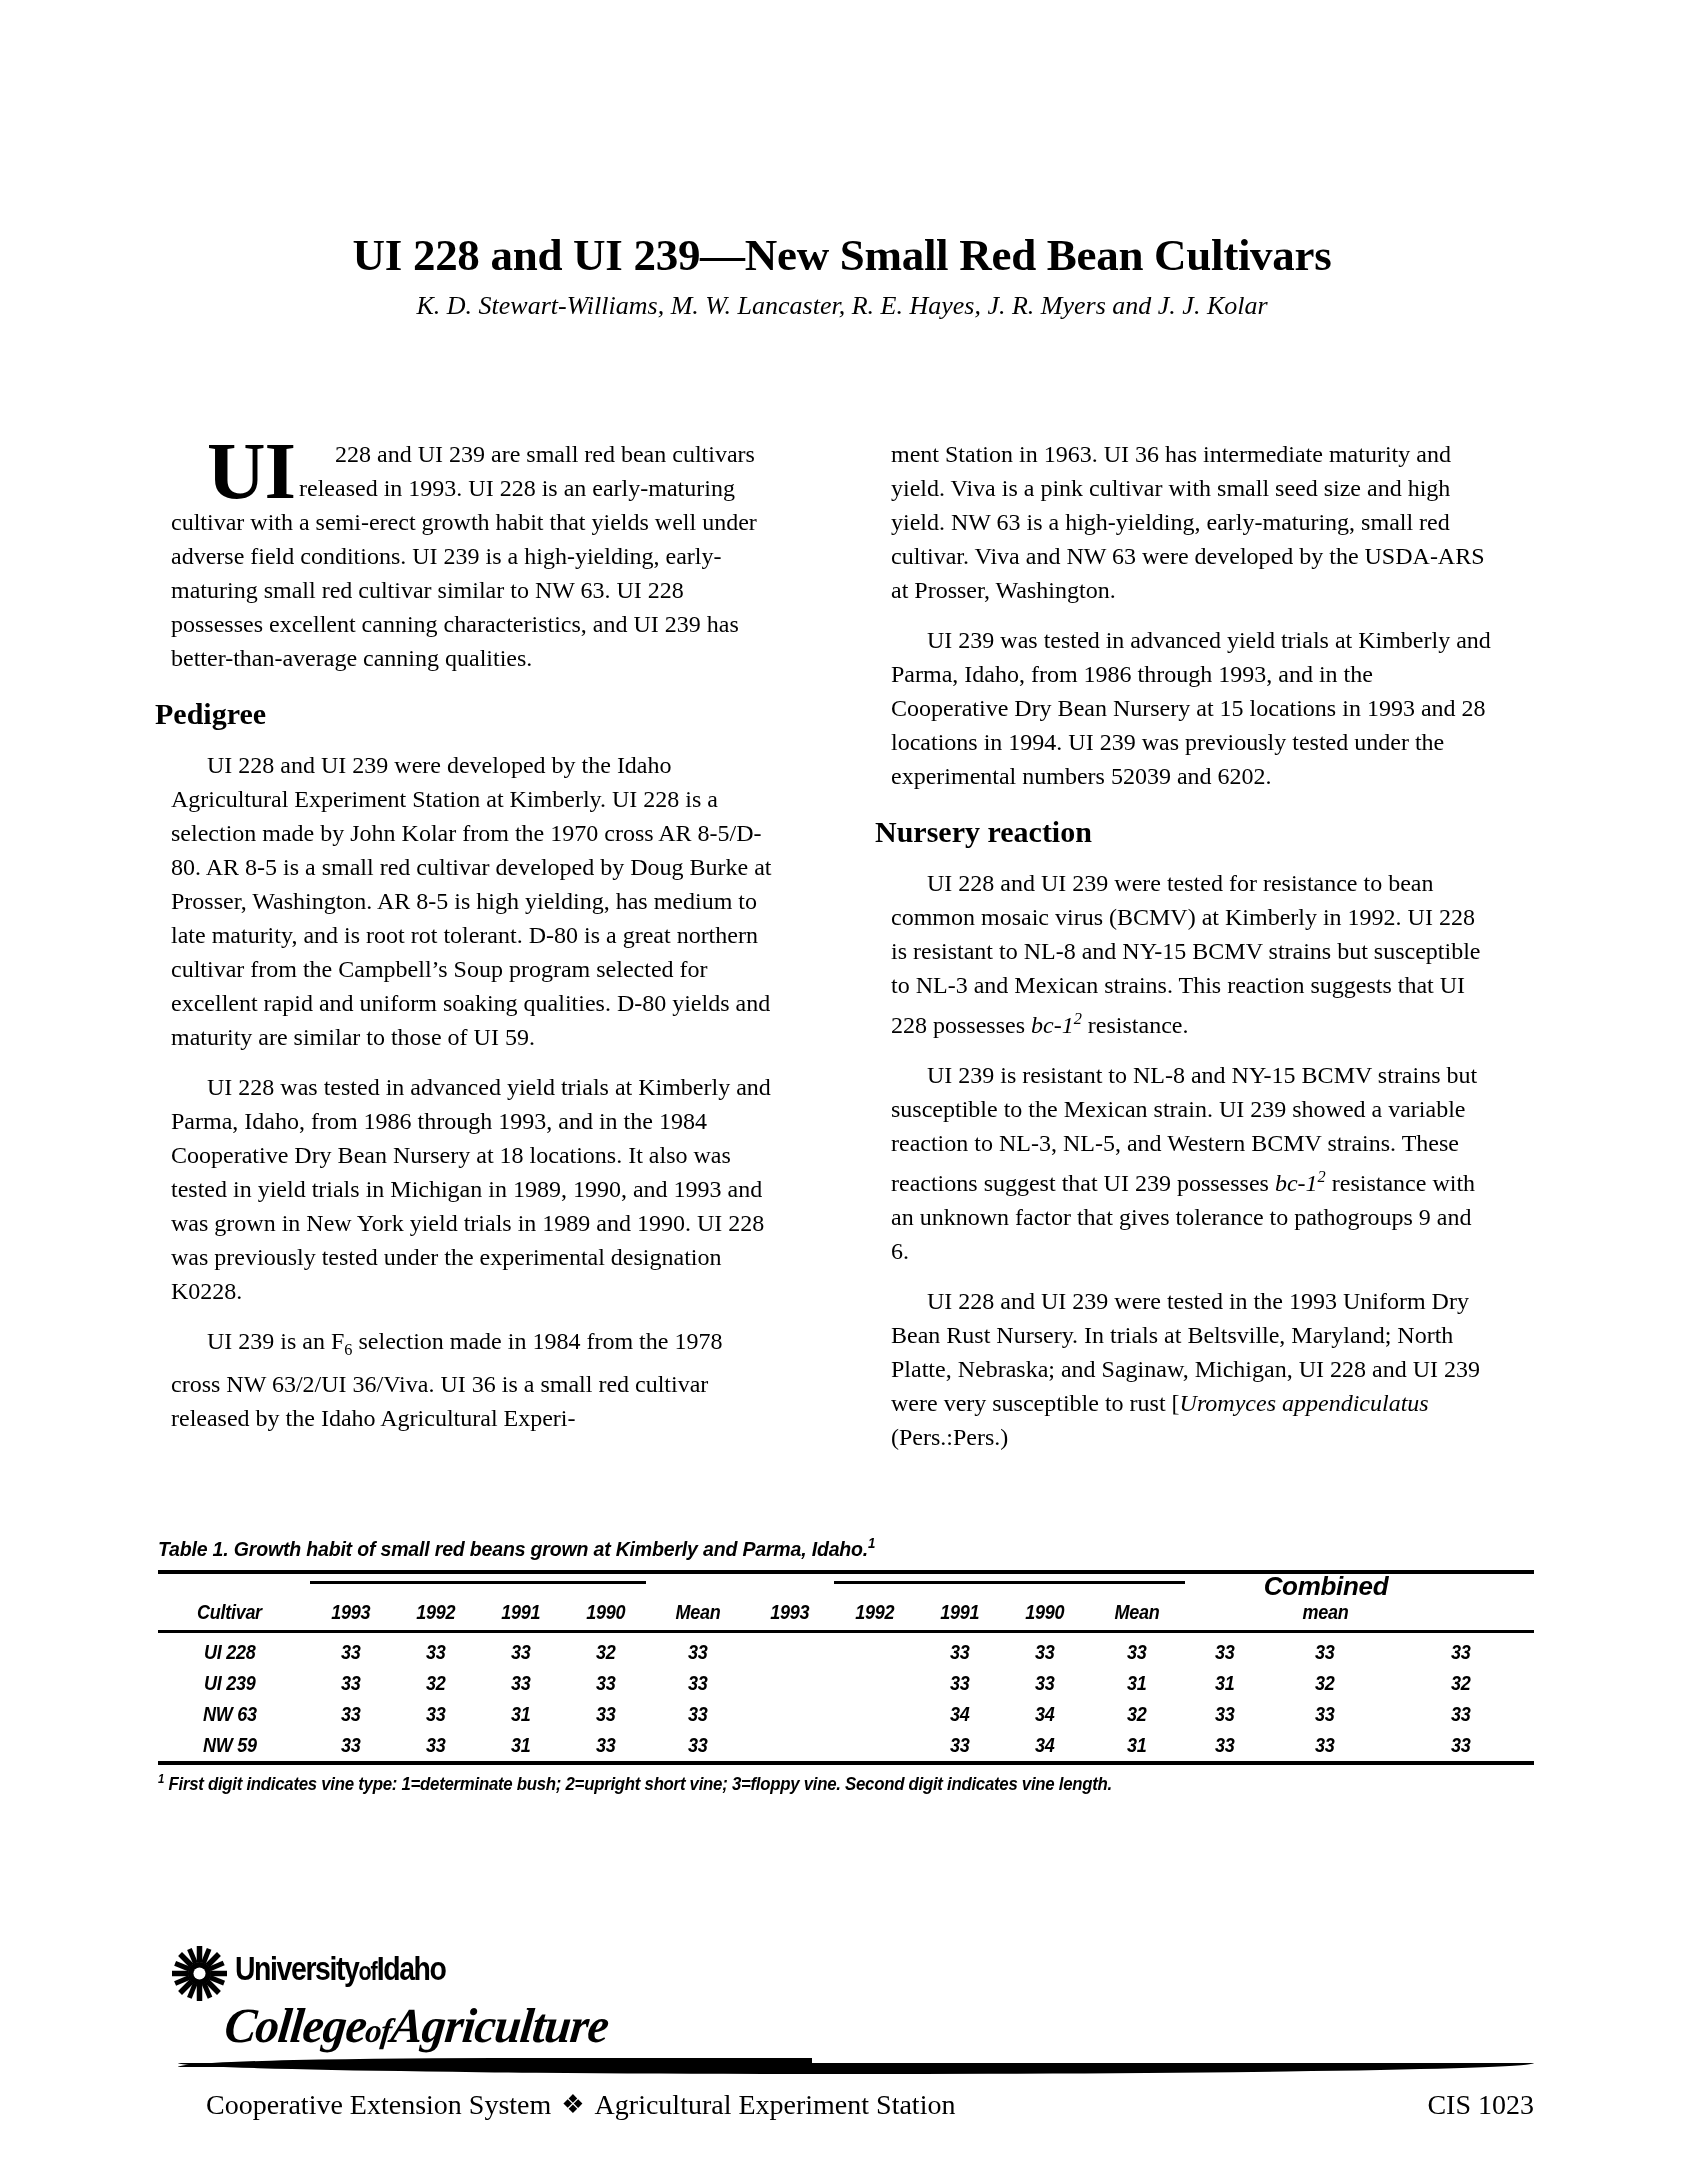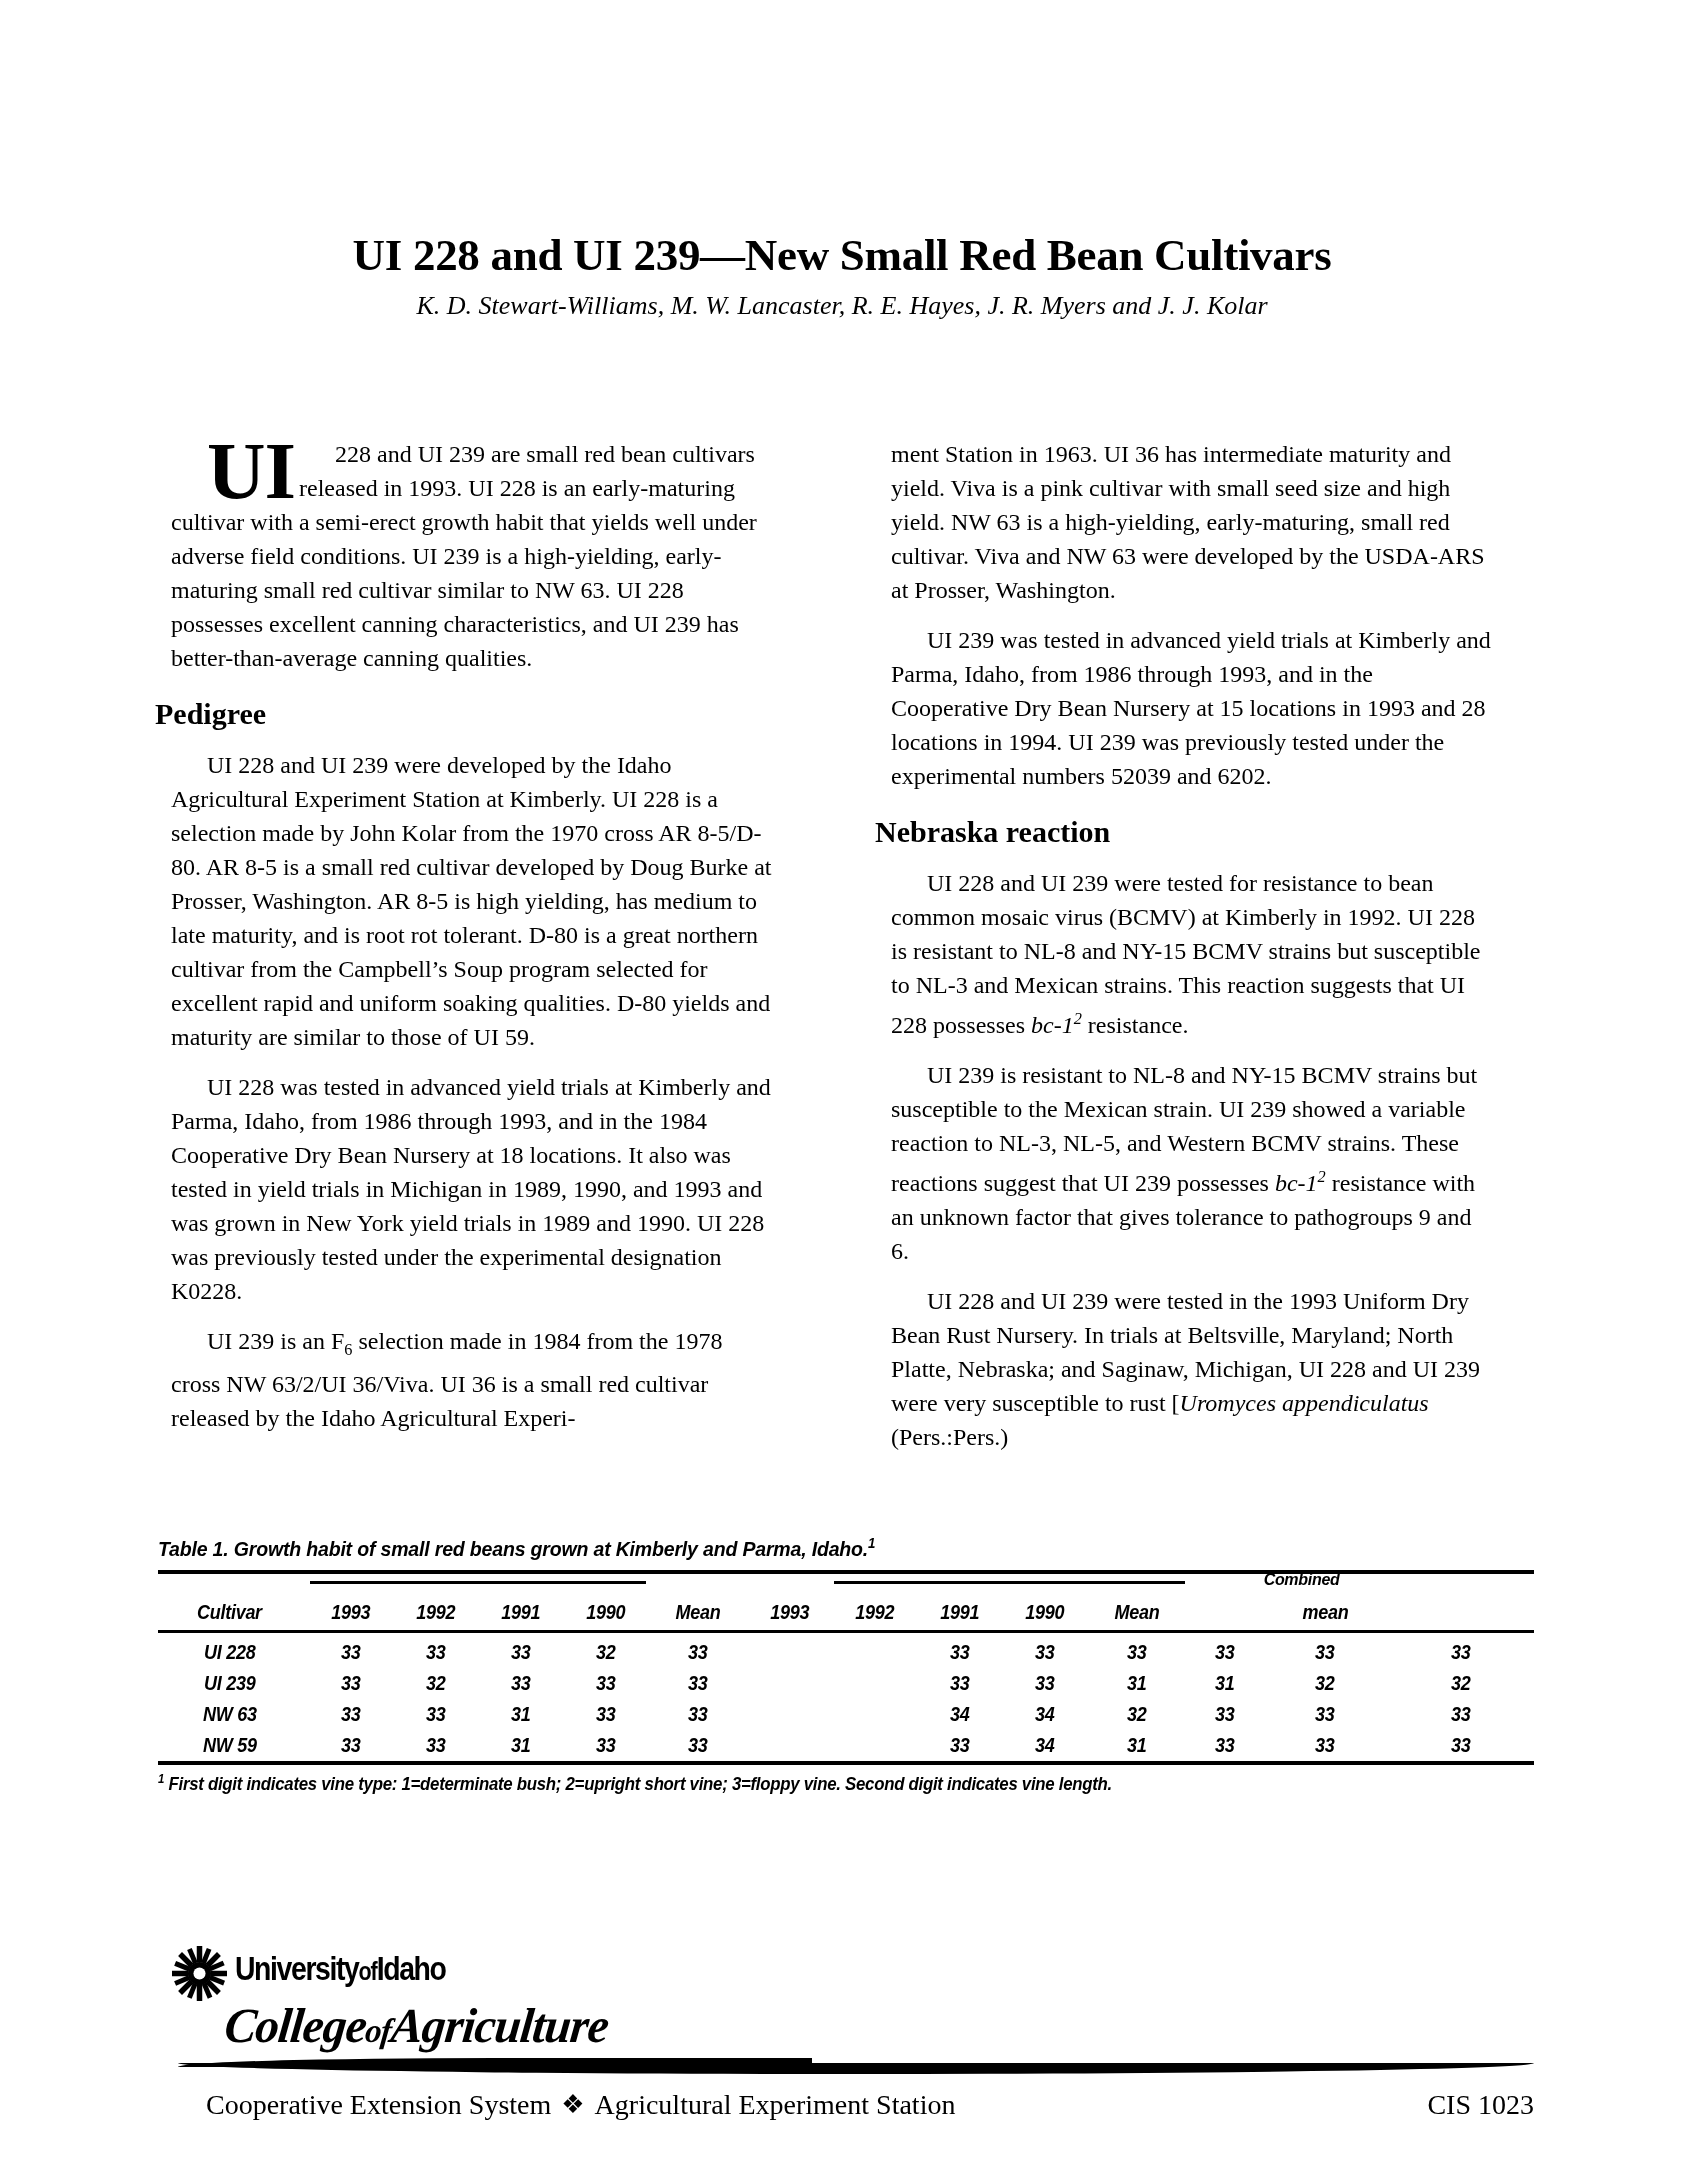--- a/index.html
+++ b/index.html
@@ -149,21 +149,21 @@
   .combined-top {
     position: relative;
     height: 0;
   }
   .combined-label {
     position: absolute;
     left: 0;
     right: 0;
     top: -30px;
     text-align: left;
-    font-size: 16px;
+    font-size: 26px;
     font-weight: bold;
   }
   .footnote {
     font-family: "Liberation Sans", "DejaVu Sans", sans-serif;
     font-size: 18.3px;
     font-weight: bold;
     letter-spacing: -0.3px;
     margin-top: 7px;
     transform: scaleX(0.92);
     transform-origin: left center;
@@ -286,21 +286,21 @@
     <p>UI 228 was tested in advanced yield trials at Kimberly and Parma, Idaho, from 1986 through 1993, and in the 1984 Cooperative Dry Bean Nursery at 18 locations. It also was tested in yield trials in Michigan in 1989, 1990, and 1993 and was grown in New York yield trials in 1989 and 1990. UI 228 was previously tested under the experimental designation K0228.</p>
     <p><span>UI 239 is an F</span><sub class="sm">6</sub><span> selection made in 1984 from the 1978 cross NW 63/2/UI 36/Viva. UI 36 is a small red cultivar released by the Idaho Agricultural Experi-</span></p>
 
   </div>
 
   <div class="col col-right">
 
     <p class="noindent">ment Station in 1963. UI 36 has intermediate maturity and yield. Viva is a pink cultivar with small seed size and high yield. NW 63 is a high-yielding, early-maturing, small red cultivar. Viva and NW 63 were developed by the USDA-ARS at Prosser, Washington.</p>
     <p>UI 239 was tested in advanced yield trials at Kimberly and Parma, Idaho, from 1986 through 1993, and in the Cooperative Dry Bean Nursery at 15 locations in 1993 and 28 locations in 1994. UI 239 was previously tested under the experimental numbers 52039 and 6202.</p>
 
-    <h2 class="section">Nebraska reaction</h2>
+    <h2 class="section">Nursery reaction</h2>
 
     <p><span>UI 228 and UI 239 were tested for resistance to bean common mosaic virus (BCMV) at Kimberly in 1992. UI 228 is resistant to NL-8 and NY-15 BCMV strains but susceptible to NL-3 and Mexican strains. This reaction suggests that UI 228 possesses </span><span class="ital">bc-1</span><sup class="sm ital">2</sup><span> resistance.</span></p>
 
     <p><span>UI 239 is resistant to NL-8 and NY-15 BCMV strains but susceptible to the Mexican strain. UI 239 showed a variable reaction to NL-3, NL-5, and Western BCMV strains. These reactions suggest that UI 239 possesses </span><span class="ital">bc-1</span><sup class="sm ital">2</sup><span> resistance with an unknown factor that gives tolerance to pathogroups 9 and 6.</span></p>
 
     <p><span>UI 228 and UI 239 were tested in the 1993 Uniform Dry Bean Rust Nursery. In trials at Beltsville, Maryland; North Platte, Nebraska; and Saginaw, Michigan, UI 228 and UI 239 were very susceptible to rust [</span><span class="ital">Uromyces appendiculatus</span><span> (Pers.:Pers.)</span></p>
 
   </div>
 
   <div class="table-wrap">

